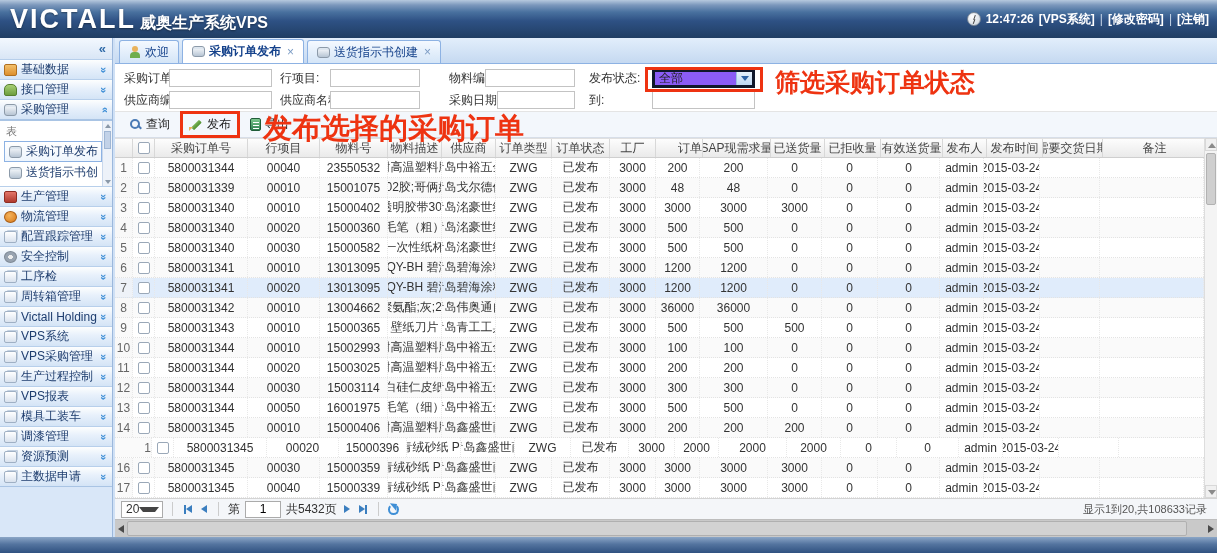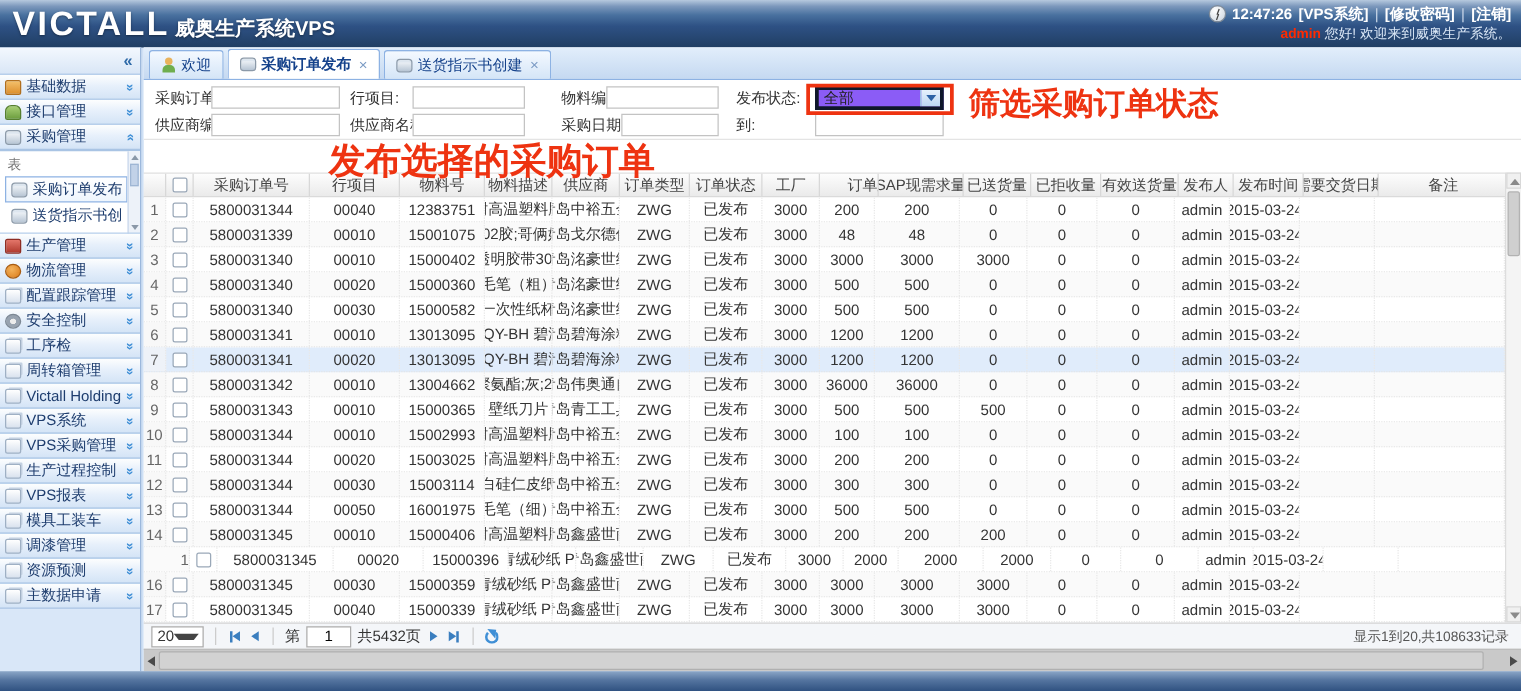--- a/index.html
+++ b/index.html
@@ -173,24 +173,20 @@
     <div class="header-right">
       <div class="hr1">
         <span class="clock-icon"></span>
         <span>12:47:26</span>
         <a>[VPS系统]</a>
         <span class="hr-sep">|</span>
         <a>[修改密码]</a>
         <span class="hr-sep">|</span>
         <a>[注销]</a>
       </div>
-      <div class="hr2">
-        <span class="admin">admin</span>
-        <span>您好! 欢迎来到威奥生产系统。</span>
-      </div>
     </div>
   </div>
 
   <div class="sidebar">
     <div class="collapse-strip">
       <span class="collapse-glyph">«</span>
     </div>
     <div id="sidebar-items">
         <div class="sb-item">
           <span class="sb-icon book-icon"></span>
@@ -337,20 +333,36 @@
         <span class="f-label" style="left: 9px; top: 27px;">供应商编码:</span>
         <input class="f-input" style="left: 54px; top: 27px; width: 103px;">
         <span class="f-label" style="left: 165px; top: 27px;">供应商名称:</span>
         <input class="f-input" style="left: 215px; top: 27px; width: 90px;">
         <span class="f-label" style="left: 334px; top: 27px;">采购日期从:</span>
         <input class="f-input" style="left: 382px; top: 27px; width: 78px;">
         <span class="f-label" style="left: 474px; top: 27px;">到:</span>
         <input class="f-input" style="left: 537px; top: 27px; width: 103px;">
       </div>
 
+    <div class="toolbar" id="toolbar">
+        <div class="tbtn">
+          <span class="search-icon"></span>
+          <span>查询</span>
+        </div>
+        <div class="red-outline">
+          <div class="tbtn">
+            <span class="pencil-icon"></span>
+            <span>发布</span>
+          </div>
+        </div>
+        <div class="tbtn">
+          <span class="export-icon"></span>
+          <span>导出</span>
+        </div>
+      </div>
 
     <div class="note note-filter">筛选采购订单状态</div>
     <div class="note note-publish">发布选择的采购订单</div>
 
     <div class="grid-header" id="grid-header">
         <div class="gh-cell" style="width: 18px;"></div>
         <div class="gh-cell" style="width: 22px;">
           <span class="cbx"></span>
         </div>
         <div class="gh-cell" style="width: 93px;">采购订单号</div>
@@ -372,21 +384,21 @@
         <div class="gh-cell" style="width: 104px;">备注</div>
       </div>
     <div class="grid-body" id="grid-body">
         <div class="g-row">
           <div class="g-cell g-rownum" style="width: 18px;">1</div>
           <div class="g-cell" style="width: 22px;">
             <span class="cbx"></span>
           </div>
           <div class="g-cell" style="width: 93px;">5800031344</div>
           <div class="g-cell" style="width: 72px;">00040</div>
-          <div class="g-cell" style="width: 68px;">12383751</div>
+          <div class="g-cell" style="width: 68px;">23550532</div>
           <div class="g-cell" style="width: 54px;">耐高温塑料胶</div>
           <div class="g-cell" style="width: 54px;">青岛中裕五金</div>
           <div class="g-cell" style="width: 56px;">ZWG</div>
           <div class="g-cell" style="width: 58px;">已发布</div>
           <div class="g-cell" style="width: 46px;">3000</div>
           <div class="g-cell" style="width: 44px;">200</div>
           <div class="g-cell" style="width: 68px;">200</div>
           <div class="g-cell" style="width: 54px;">0</div>
           <div class="g-cell" style="width: 56px;">0</div>
           <div class="g-cell" style="width: 62px;">0</div>

